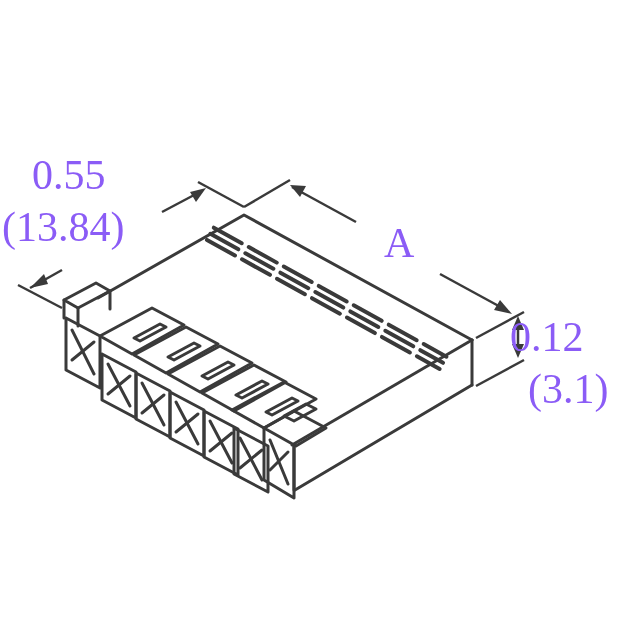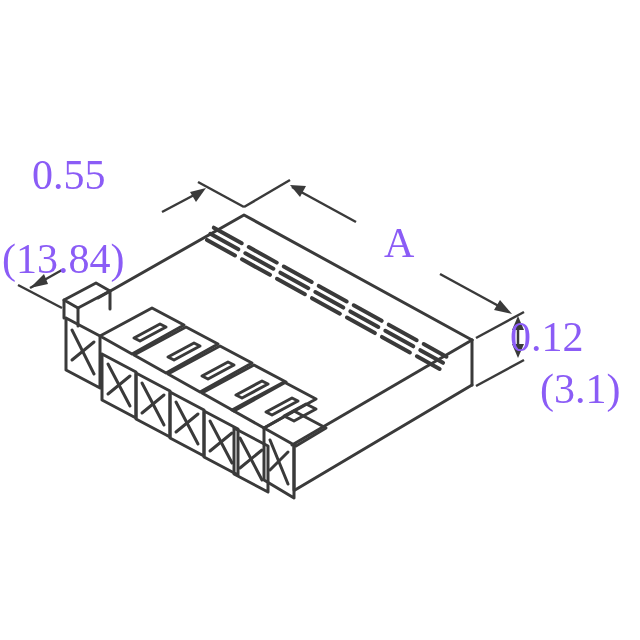--- a/index.html
+++ b/index.html
@@ -123,16 +123,16 @@
   <g>
     <line class="thin" x1="476" y1="338" x2="524" y2="312"></line>
     <line class="thin" x1="476" y1="386" x2="524" y2="360"></line>
     <line class="thin" x1="518" y1="322" x2="518" y2="352"></line>
     <polygon class="fill" points="518,316 512,330 524,330"></polygon>
     <polygon class="fill" points="518,358 512,344 524,344"></polygon>
   </g>
 </svg>
 
 <div class="lbl" style="left:32px; top:154px;">0.55</div>
-<div class="lbl" style="left:2px; top:206px;margin-top:32px;">(13.84)</div>
+<div class="lbl" style="left:2px; top:206px;">(13.84)</div>
 <div class="lbl" style="left:384px; top:222px;">A</div>
 <div class="lbl" style="left:510px; top:316px;">0.12</div>
-<div class="lbl" style="left:540px; top:368px;">(3.1)</div>
+<div class="lbl" style="left:528px; top:368px;">(3.1)</div>
 
 </body></html>

